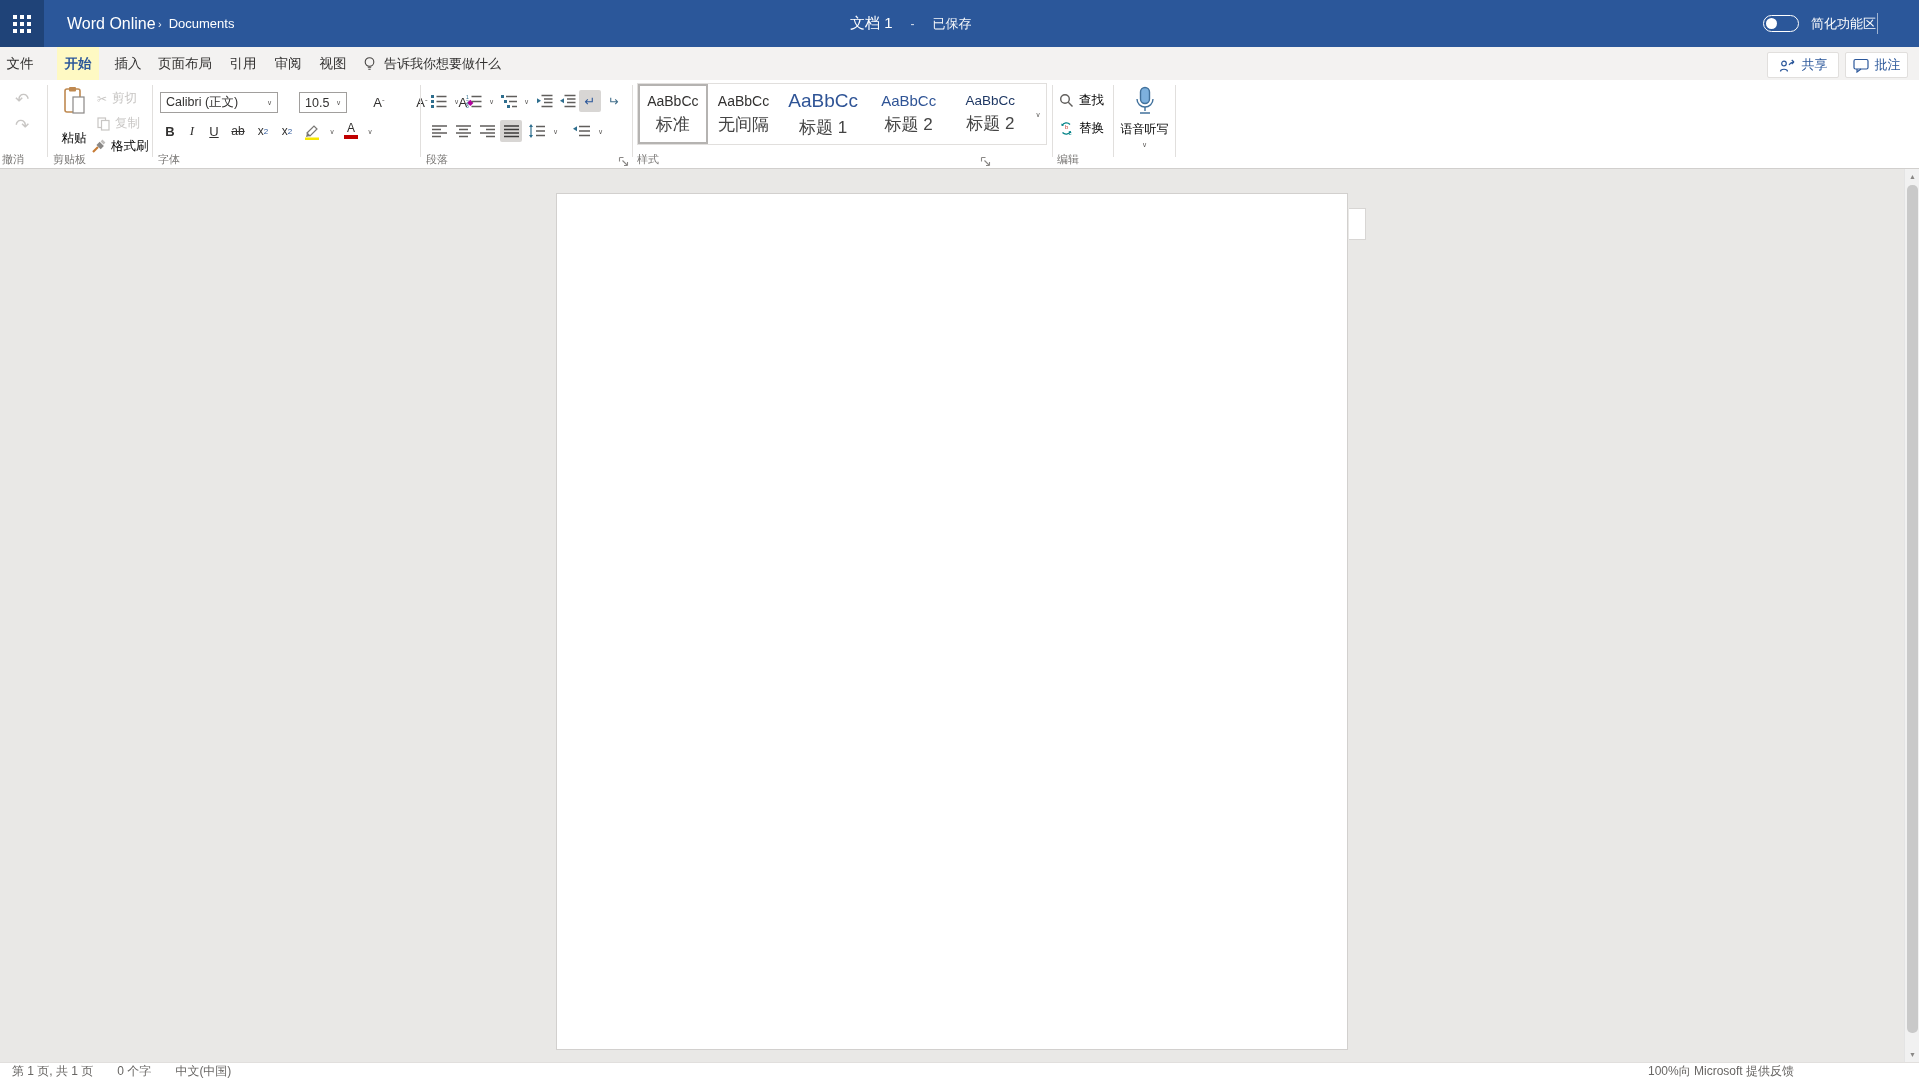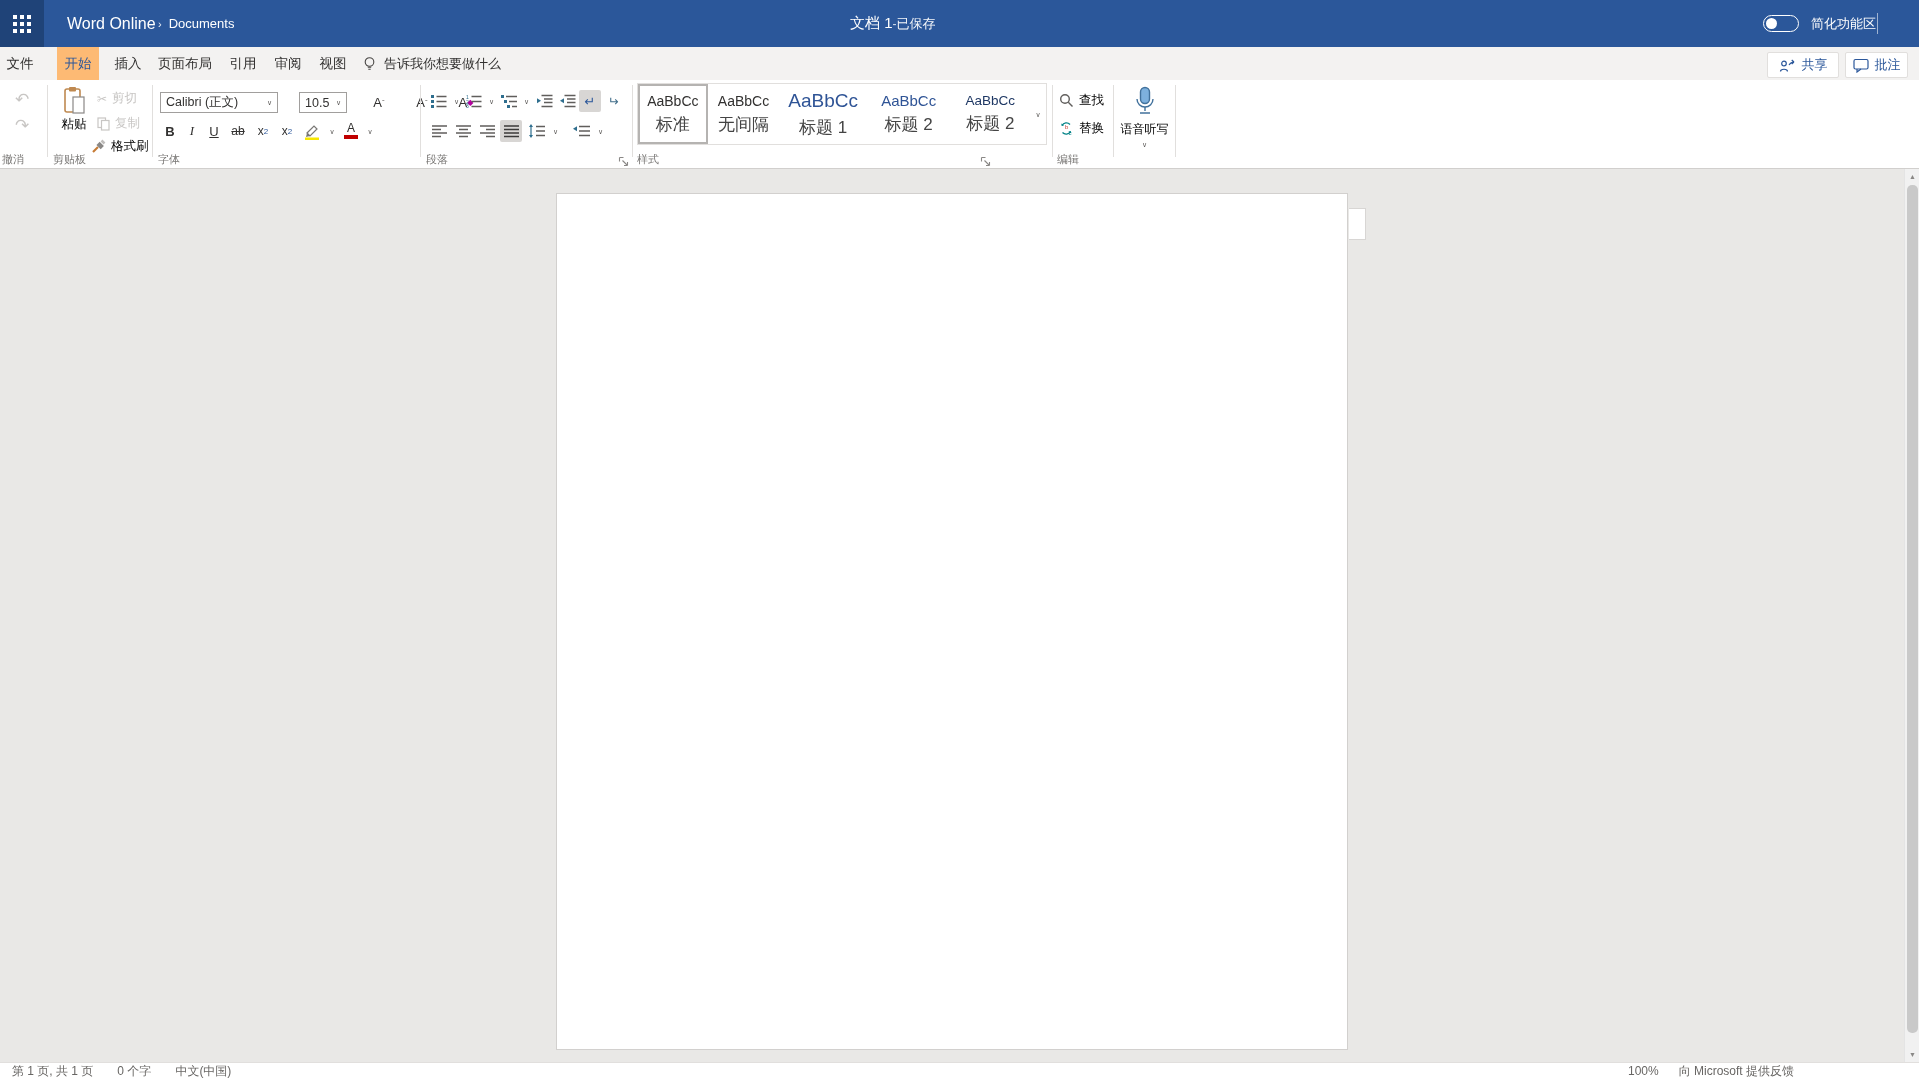--- a/index.html
+++ b/index.html
@@ -11,35 +11,35 @@
   #launcher { position:absolute; left:0; top:0; width:44px; height:47px; background:#1f4378;
     display:flex; align-items:center; justify-content:center; cursor:pointer; }
   .waffle { display:grid; grid-template-columns:repeat(3,4px); grid-template-rows:repeat(3,4px); gap:3px; }
   .waffle i { background:#fff; width:4px; height:4px; display:block; }
   #appname { position:absolute; left:67px; top:0; height:47px; display:flex; align-items:center;
     color:#fff; font-size:16px; }
   #breadcrumb { position:absolute; left:158px; top:0; height:47px; display:flex; align-items:center;
     gap:7px; color:#fff; font-size:13px; }
   #breadcrumb .chev { font-size:11px; opacity:.9; }
   #titleblock { position:absolute; left:850px; top:0; height:47px; display:flex; align-items:center;
-    gap:0; color:#fff; }
+    gap:18px; color:#fff; }
   #titleblock .doc { font-size:15px; }
   #titleblock .sep { font-size:12px; opacity:.8; }
   #titleblock .saved { font-size:13px; opacity:.95; }
   #simpl { position:absolute; right:43px; top:0; height:47px; display:flex; align-items:center; gap:12px; }
   .toggle { width:36px; height:17px; border:1px solid #fff; border-radius:9px; position:relative; cursor:pointer; }
   .toggle .knob { position:absolute; left:2px; top:2px; width:11px; height:11px; border-radius:50%; background:#fff; }
   #simpl .lbl { color:#fff; font-size:13px; }
   #topbar .tbdiv { position:absolute; right:41px; top:13px; width:1px; height:21px; background:rgba(255,255,255,.55); }
 
   
   #tabrow { position:absolute; left:0; top:47px; width:1919px; height:33px; background:#f3f2f1;text-align:right; }
   .tab { position:absolute; top:0; height:33px; display:flex; align-items:center; justify-content:center;
     font-size:13.5px; color:#323130; cursor:pointer; }
-  .tab.active { background:#fdba74; color:#2b579a; }
+  .tab.active { background:#fef9c3; color:#2b579a;font-weight:bold; }
   #tellme { position:absolute; left:362px; top:0; height:33px; display:flex; align-items:center; gap:7px;
     font-size:13px; color:#323130; cursor:pointer; }
   .pillbtn { position:absolute; top:5px; height:26px; background:#fff; border:1px solid #e1dfdd; border-radius:2px;
     display:flex; align-items:center; justify-content:center; gap:6px; color:#2b579a; font-size:13px; cursor:pointer; }
 
   
   #ribbon { position:absolute; left:0; top:80px; width:1919px; height:89px; background:#fff;
     border-bottom:1px solid #d1cfcd; }
   .grp { position:absolute; top:0; height:88px; }
   .grplabel { position:absolute; left:0; right:0; bottom:1px; font-size:11px; color:#7a7876; }
@@ -81,21 +81,21 @@
   #vscroll { position:absolute; right:0; top:169px; width:15px; height:893px; background:#f1f1f1;
     border-left:1px solid #e4e4e4; }
   #vscroll .arr { position:absolute; left:0; width:15px; height:15px; display:flex; align-items:center;
     justify-content:center; font-size:7px; color:#8a8886; cursor:pointer; }
   #vthumb { position:absolute; left:2px; top:16px; width:11px; height:848px; background:#c9c9c9; border-radius:5px; cursor:grab; }
 
   
   #statusbar { position:absolute; left:0; top:1062px; width:1919px; height:17px; background:#fff;
     border-top:1px solid #e1dfdd; font-size:12px; color:#686664; }
   #status-left { position:absolute; left:12px; top:0; height:16px; display:flex; align-items:center; gap:24px; }
-  #status-right { position:absolute; right:125px; top:0; height:16px; display:flex; align-items:center; gap:20px; }
+  #status-right { position:absolute; right:125px; top:0; height:16px; display:flex; align-items:center; }
   #statusbar span { cursor:pointer; }
 
   .ico { display:inline-flex; align-items:center; justify-content:center; }
   .subsup { font-size:8px; color:#2b579a; }
   .markup { font-size:8px; }
 </style>
 </head>
 <body>
 
 <div id="topbar">
@@ -180,21 +180,21 @@
 
   <div class="grp" style="left:53px;width:99px">
     <div class="stack" style="position:absolute;left:4px;top:6px;width:34px">
       <span class="ico">
         <svg width="24" height="30" viewBox="0 0 24 30">
             <rect x="3" y="3" width="15" height="23" rx="2" fill="#fff" stroke="#bf8950" stroke-width="1.6"></rect>
             <rect x="7" y="1" width="7" height="4.5" rx="1" fill="#bf8950"></rect>
             <rect x="11" y="11" width="11" height="16" fill="#fff" stroke="#8a8886" stroke-width="1.2"></rect>
           </svg>
       </span>
-      <span style="font-size:12.5px;margin-top:0">粘贴</span>
+      <span style="font-size:12.5px;margin-top:14px">粘贴</span>
     </div>
     <div class="miniRow disabled" style="position:absolute;left:44px;top:10px">
       <span class="ico" style="font-size:12px">✂</span>
       <span>剪切</span>
     </div>
     <div class="miniRow disabled" style="position:absolute;left:44px;top:35px">
       <span class="ico">
         <svg width="13" height="14" viewBox="0 0 13 14">
             <rect x="1" y="1" width="7.5" height="9.5" fill="#fff" stroke="#c8c6c4" stroke-width="1.2"></rect>
             <rect x="4.5" y="3.5" width="7.5" height="9.5" fill="#fff" stroke="#c8c6c4" stroke-width="1.2"></rect>

